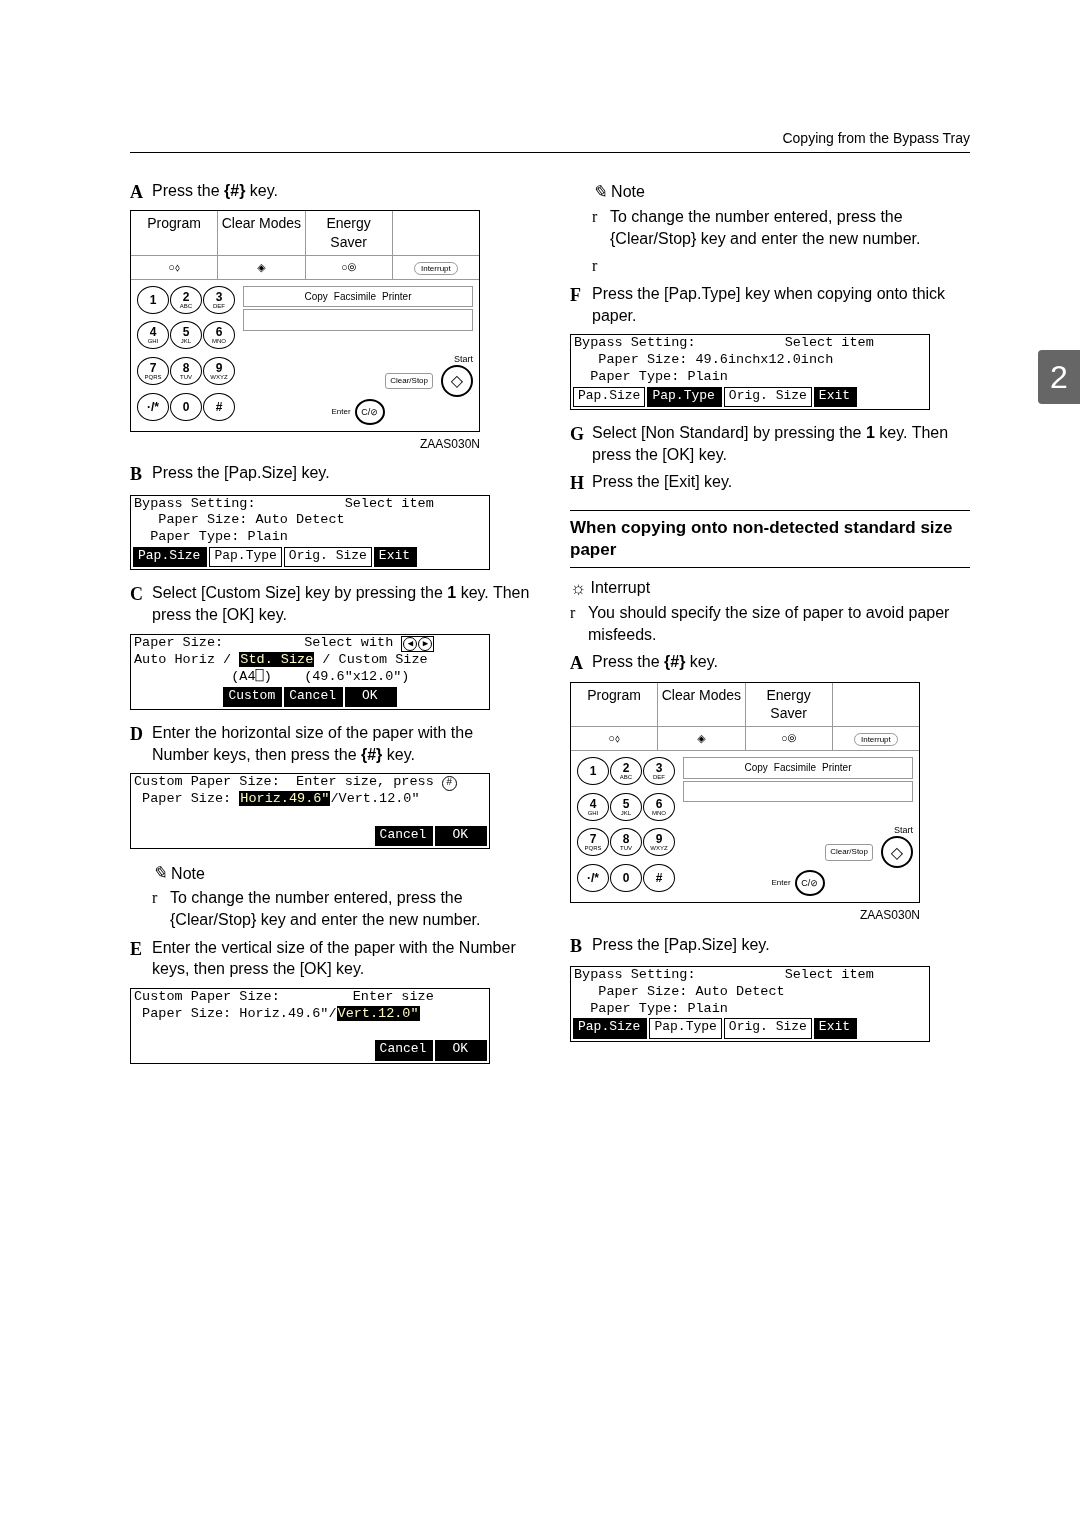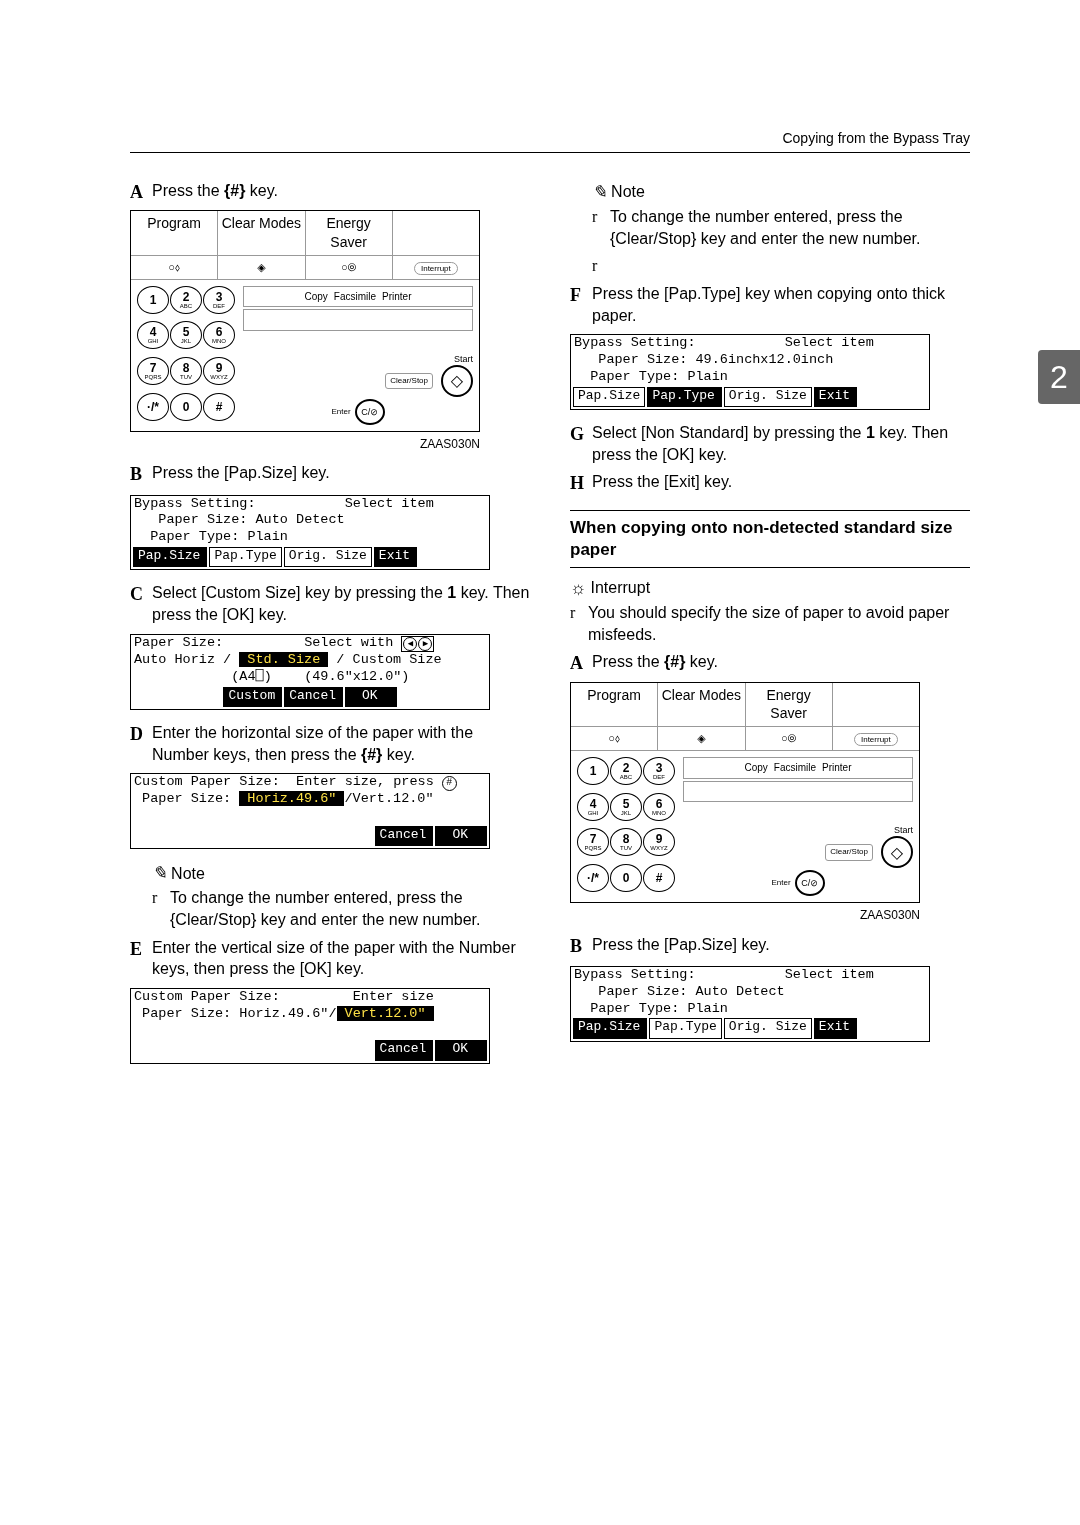--- a/index.html
+++ b/index.html
@@ -197,22 +197,22 @@
     margin: 8px 0 12px 0;
     box-sizing: border-box;
     line-height: 1.25;
   }
   .lcd-line {
     padding: 0 3px;
     white-space: pre;
   }
   .lcd-inv {
     background: #000;
-    color: #fde047;
-    padding: 0 8px;
+    color: #fef9c3;
+    padding: 0 1px;
   }
   .lcd-btnrow {
     display: flex;
     padding: 1px 2px 2px 2px;
     gap: 2px;
   }
   .lcd-btn {
     border: 1.5px solid #000;
     padding: 0 4px;
     font-size: 13px;

